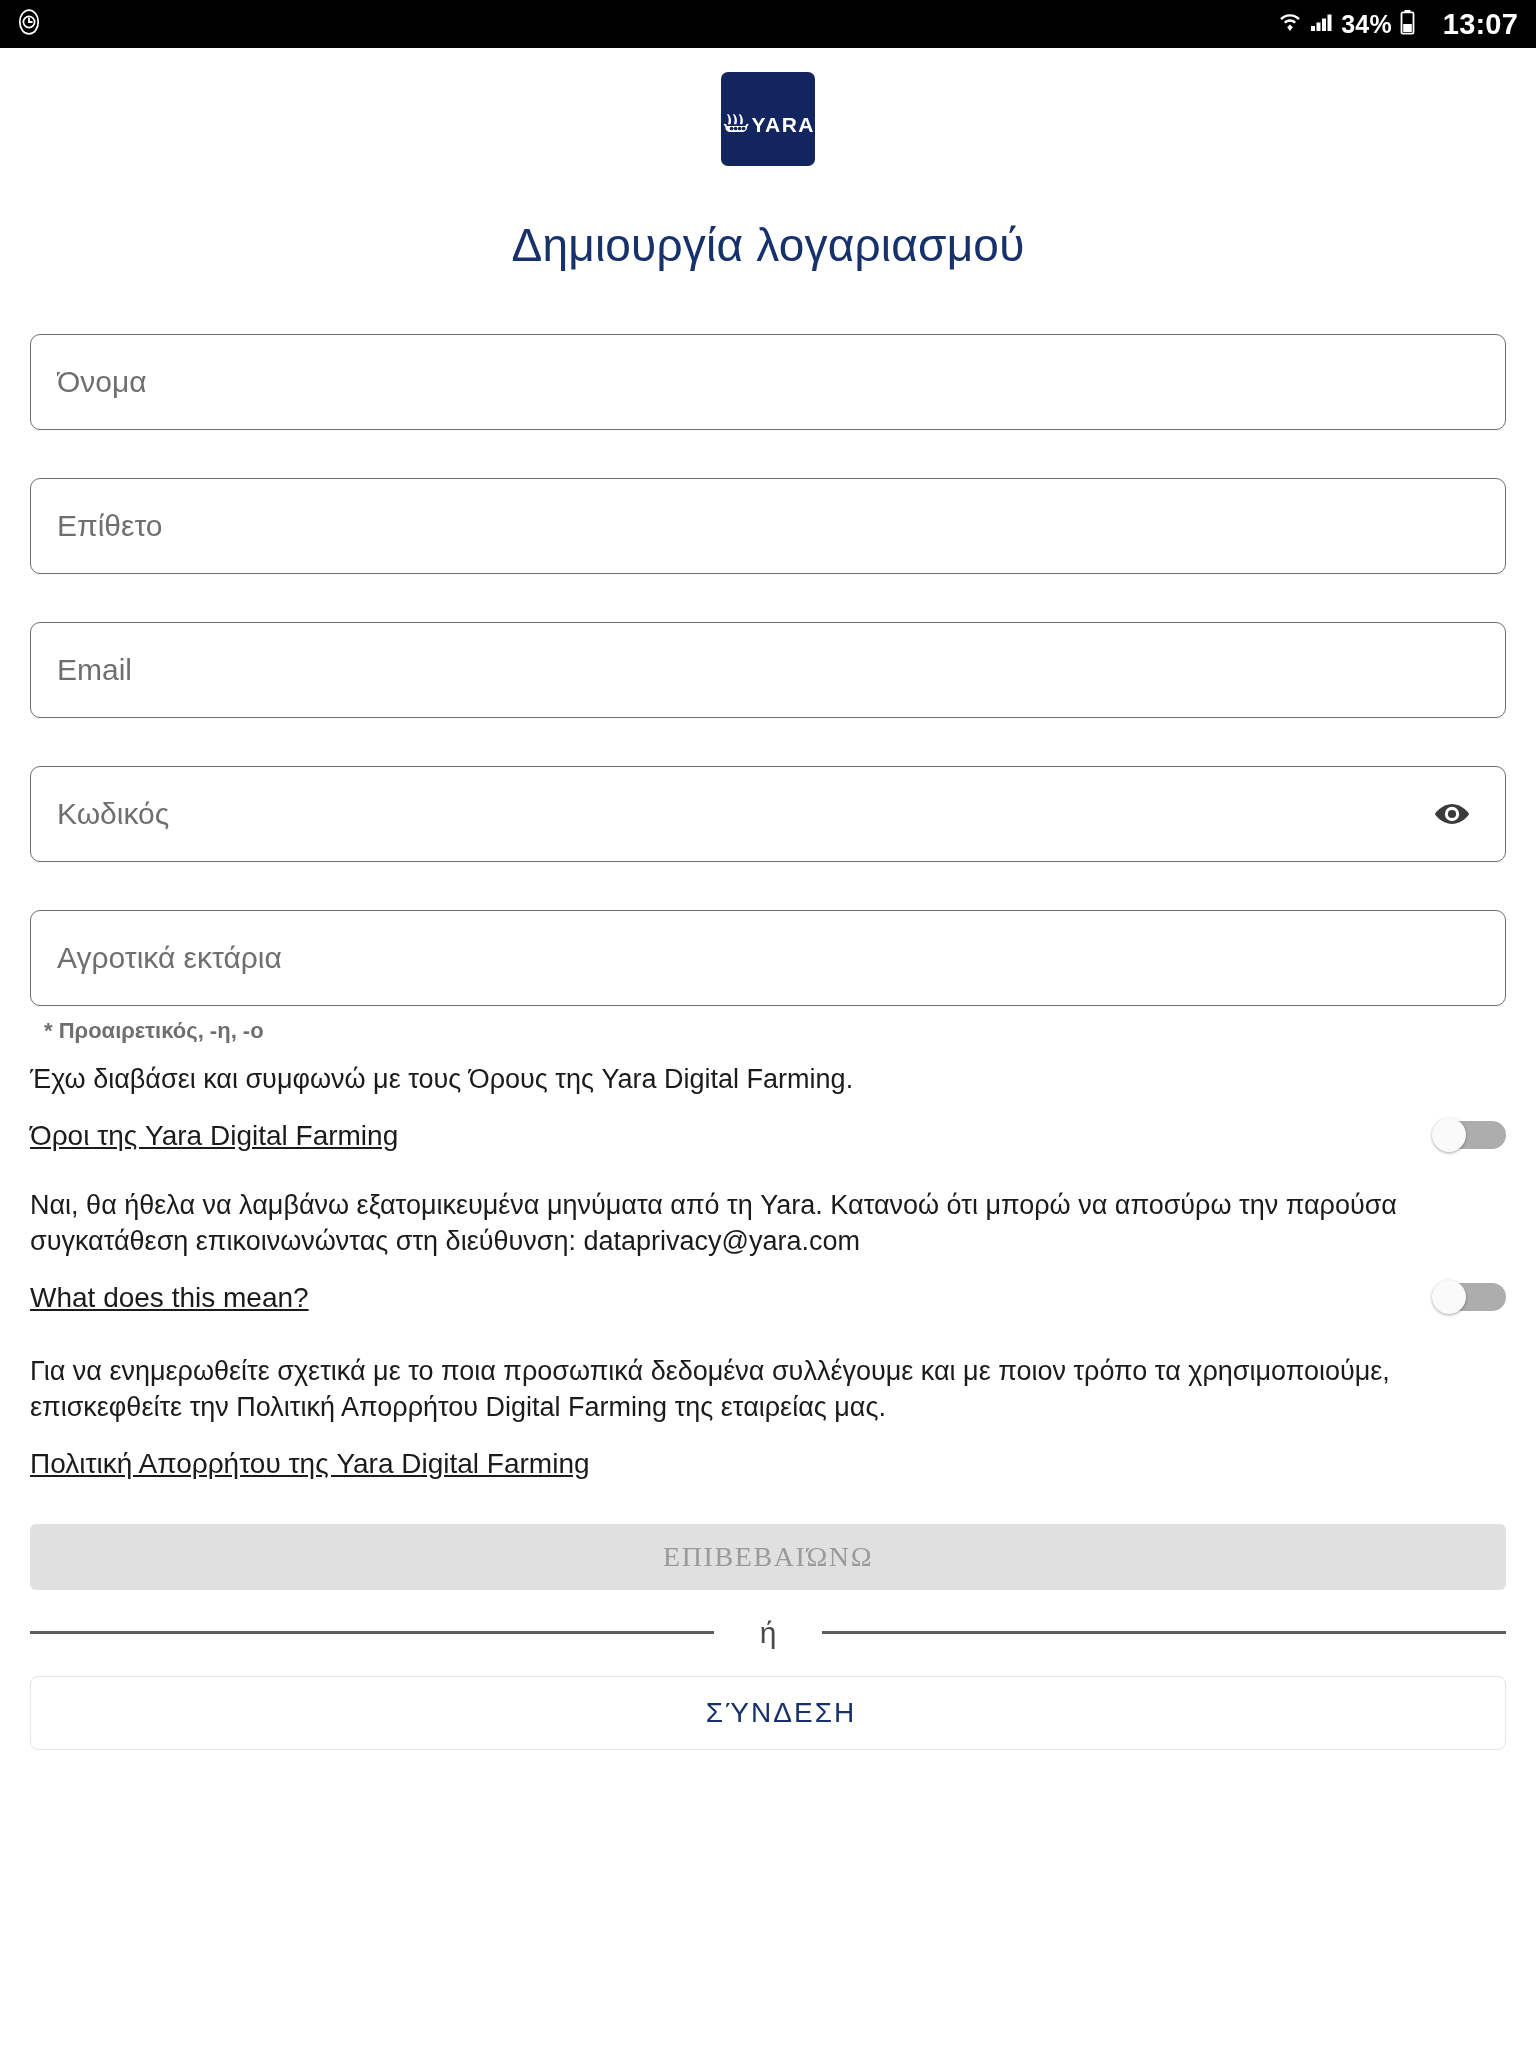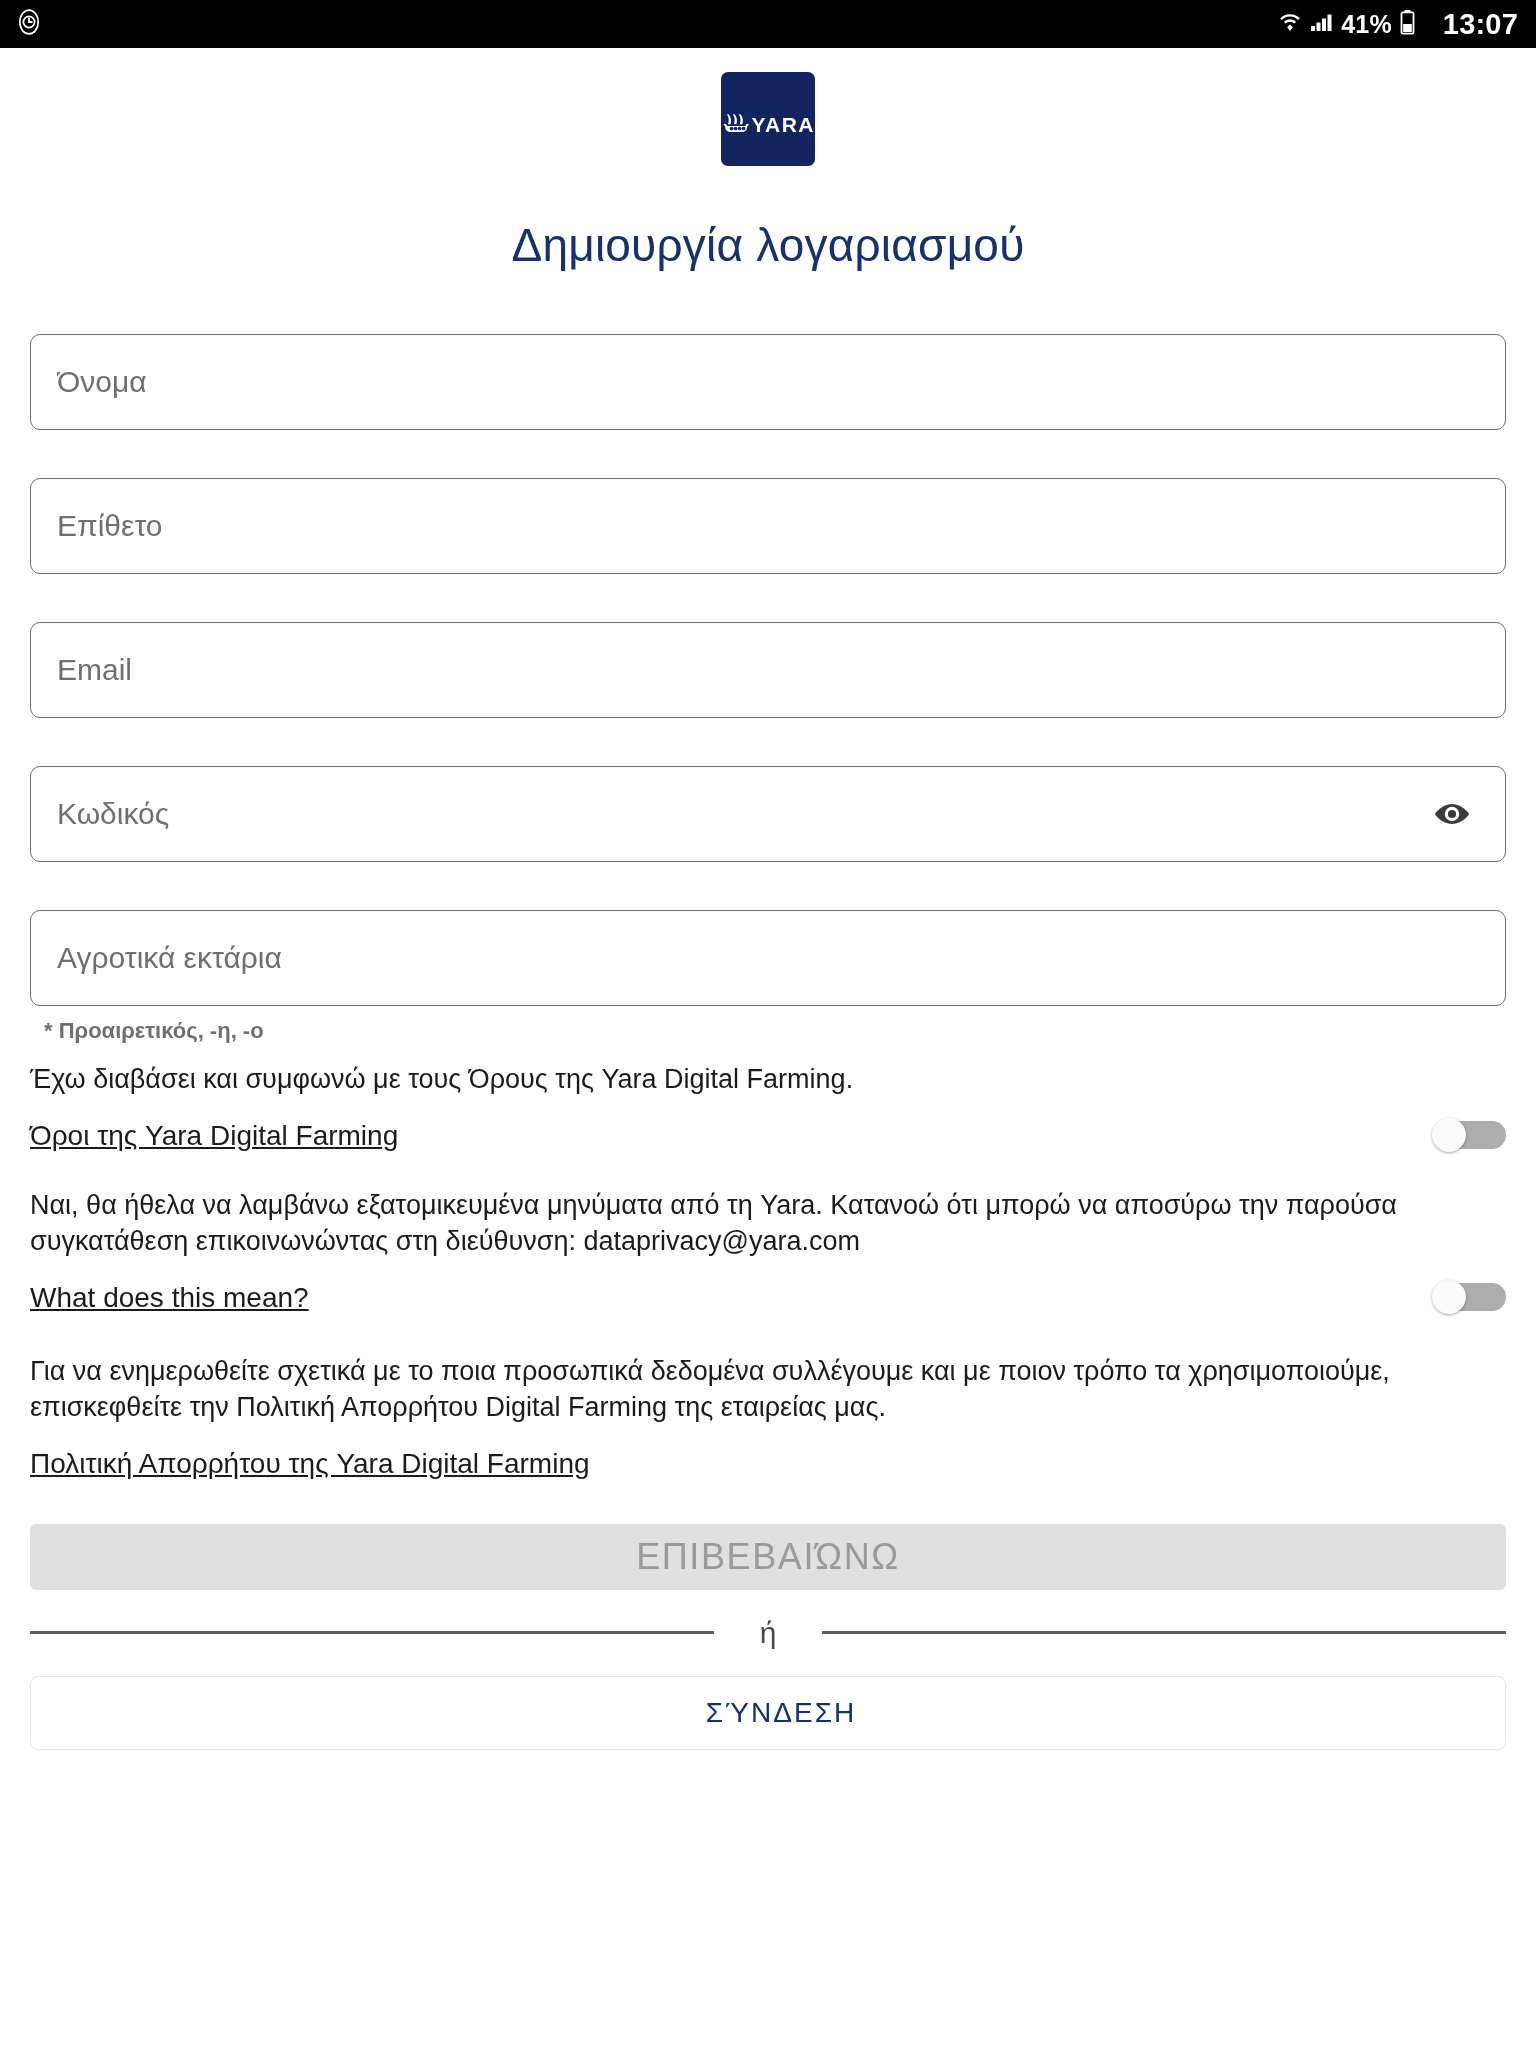--- a/index.html
+++ b/index.html
@@ -165,22 +165,22 @@
 
   
   .confirm-btn {
     width: 100%;
     height: 66px;
     margin-top: 44px;
     background: #e0e0e0;
     border: none;
     border-radius: 6px;
     color: #9a9a9a;
-    font-size: 36px;
-    font-family: Liberation Sans, sans-serif;
+    font-size: 28px;
+    font-family: Liberation Serif, serif;
     letter-spacing: 1.6px;
     cursor: default;
   }
 
   .or-row {
     display: flex;
     align-items: center;
     gap: 0;
     margin-top: 28px;
   }
@@ -233,21 +233,21 @@
       </svg>
     </span>
     <span>
       <svg width="24" height="24" viewBox="0 0 24 24">
         <rect x="2" y="16" width="4" height="5" fill="#ffffff"></rect>
         <rect x="7.5" y="12.5" width="4" height="8.5" fill="#ffffff"></rect>
         <rect x="13" y="8.5" width="4" height="12.5" fill="#ffffff"></rect>
         <rect x="18.5" y="4.5" width="4" height="16.5" fill="#ffffff"></rect>
       </svg>
     </span>
-    <span class="sb-battery-pct">41%</span>
+    <span class="sb-battery-pct">34%</span>
     <span>
       <svg width="15" height="26" viewBox="0 0 15 26">
         <rect x="4.5" y="1" width="6" height="2.4" fill="#ffffff"></rect>
         <rect x="1.5" y="3.4" width="12" height="21.2" rx="1.4" fill="none" stroke="#ffffff" stroke-width="1.8"></rect>
         <rect x="3.2" y="15" width="8.6" height="8" fill="#ffffff"></rect>
       </svg>
     </span>
     <span class="sb-time">13:07</span>
   </div>
 </div>

